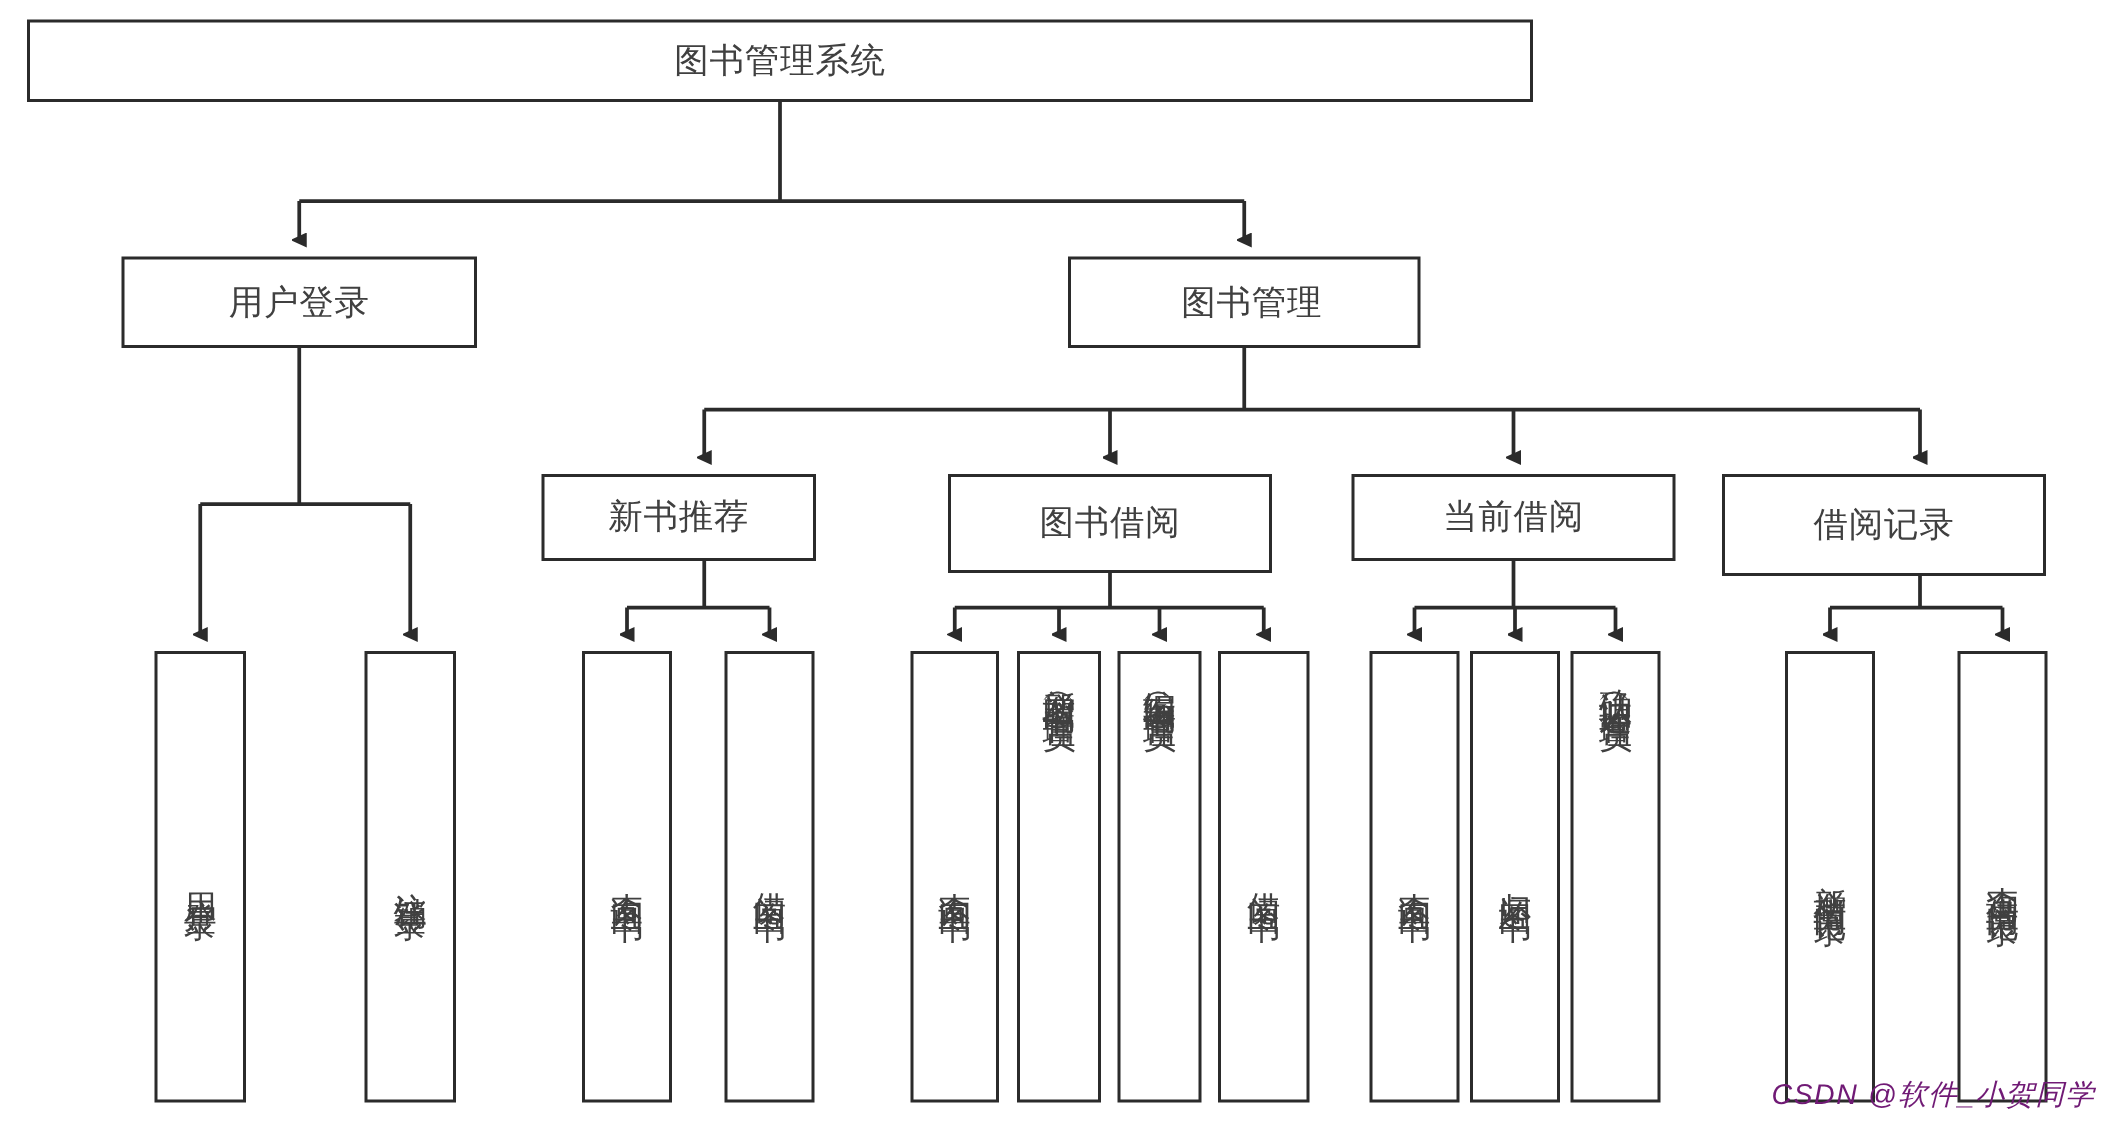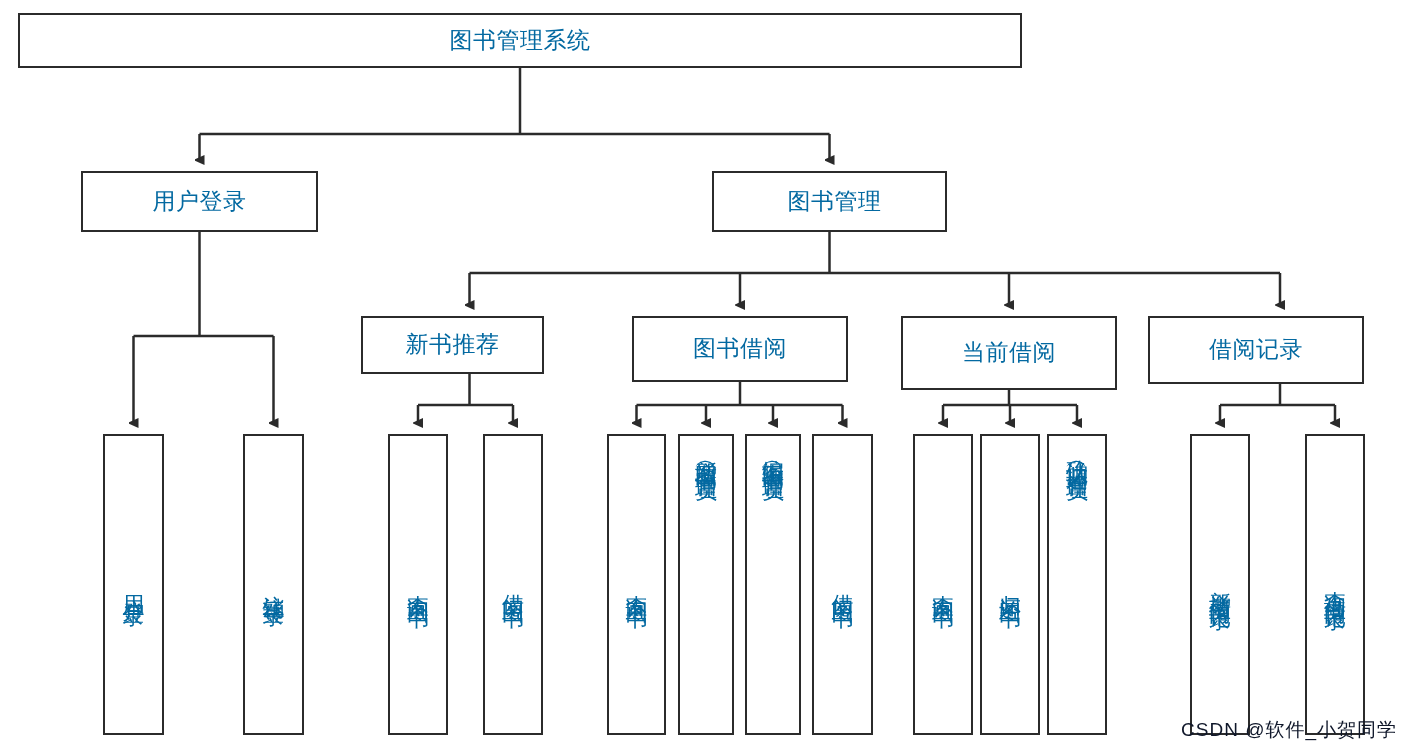--- a/index.html
+++ b/index.html
@@ -29,21 +29,21 @@
     position: absolute;
     box-sizing: border-box;
     background: #ffffff;
     border: 2px solid #2b2b2b;
     display: flex;
     align-items: center;
     justify-content: center;
     overflow: hidden;
   }
   .node-label {
-    color: #0369a1;
+    color: #404040;
     font-size: 23px;
     line-height: 1.18;
     letter-spacing: 0.5px;
     white-space: nowrap;
     text-align: center;
   }
   .node.root .node-label { font-size: 23px; }
   .node.vertical {
     align-items: center;
     justify-content: center;
@@ -60,25 +60,26 @@
   .node.vertical.top-align {
     align-items: flex-start;
   }
   .node.vertical.top-align .node-label {
     letter-spacing: 3px;
   }
   #watermark {
     position: absolute;
     right: 8px;
     bottom: 4px;
-    color: #0f172a;
+    color: #701a75;
     font-size: 19px;
     letter-spacing: 1px;
     white-space: nowrap;
     user-select: none;
+    font-style: italic;
   }
 </style>
 </head>
 <body>
 
 <div id="canvas">
 
   <svg id="edges" viewBox="0 0 1405 747" width="1405" height="747" xmlns="http://www.w3.org/2000/svg">
     <defs>
       <marker id="arrowhead" markerWidth="10" markerHeight="10" refX="5" refY="5" orient="auto" markerUnits="userSpaceOnUse">
@@ -131,21 +132,21 @@
       </div>
       <div class="node" style="left: 712px; top: 171px; width: 235px; height: 61px; padding-left: 10px;">
         <span class="node-label">图书管理</span>
       </div>
       <div class="node" style="left: 361px; top: 316px; width: 183px; height: 58px;">
         <span class="node-label">新书推荐</span>
       </div>
       <div class="node" style="left: 632px; top: 316px; width: 216px; height: 66px;">
         <span class="node-label">图书借阅</span>
       </div>
-      <div class="node" style="left: 901px; top: 316px; width: 216px; height: 74px;">
+      <div class="node" style="left: 901px; top: 316px; width: 216px; height: 58px;">
         <span class="node-label">当前借阅</span>
       </div>
       <div class="node" style="left: 1148px; top: 316px; width: 216px; height: 68px;">
         <span class="node-label">借阅记录</span>
       </div>
       <div class="node vertical" style="left: 103px; top: 434px; width: 61px; height: 301px;">
         <span class="node-label">用户登录</span>
       </div>
       <div class="node vertical" style="left: 243px; top: 434px; width: 61px; height: 301px;">
         <span class="node-label">注销登录</span>

